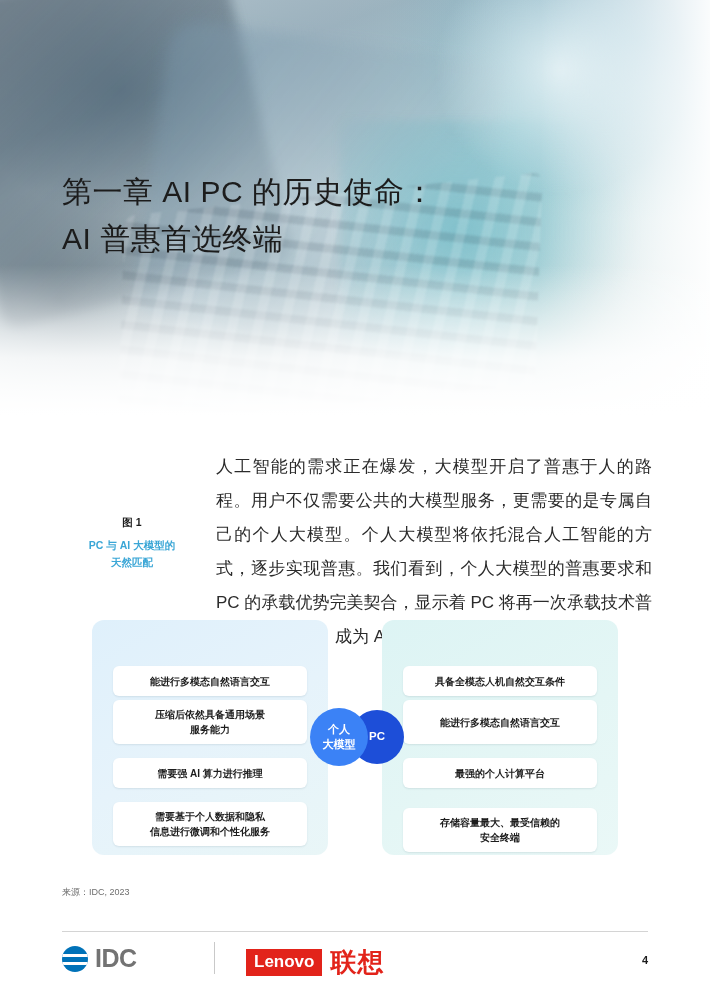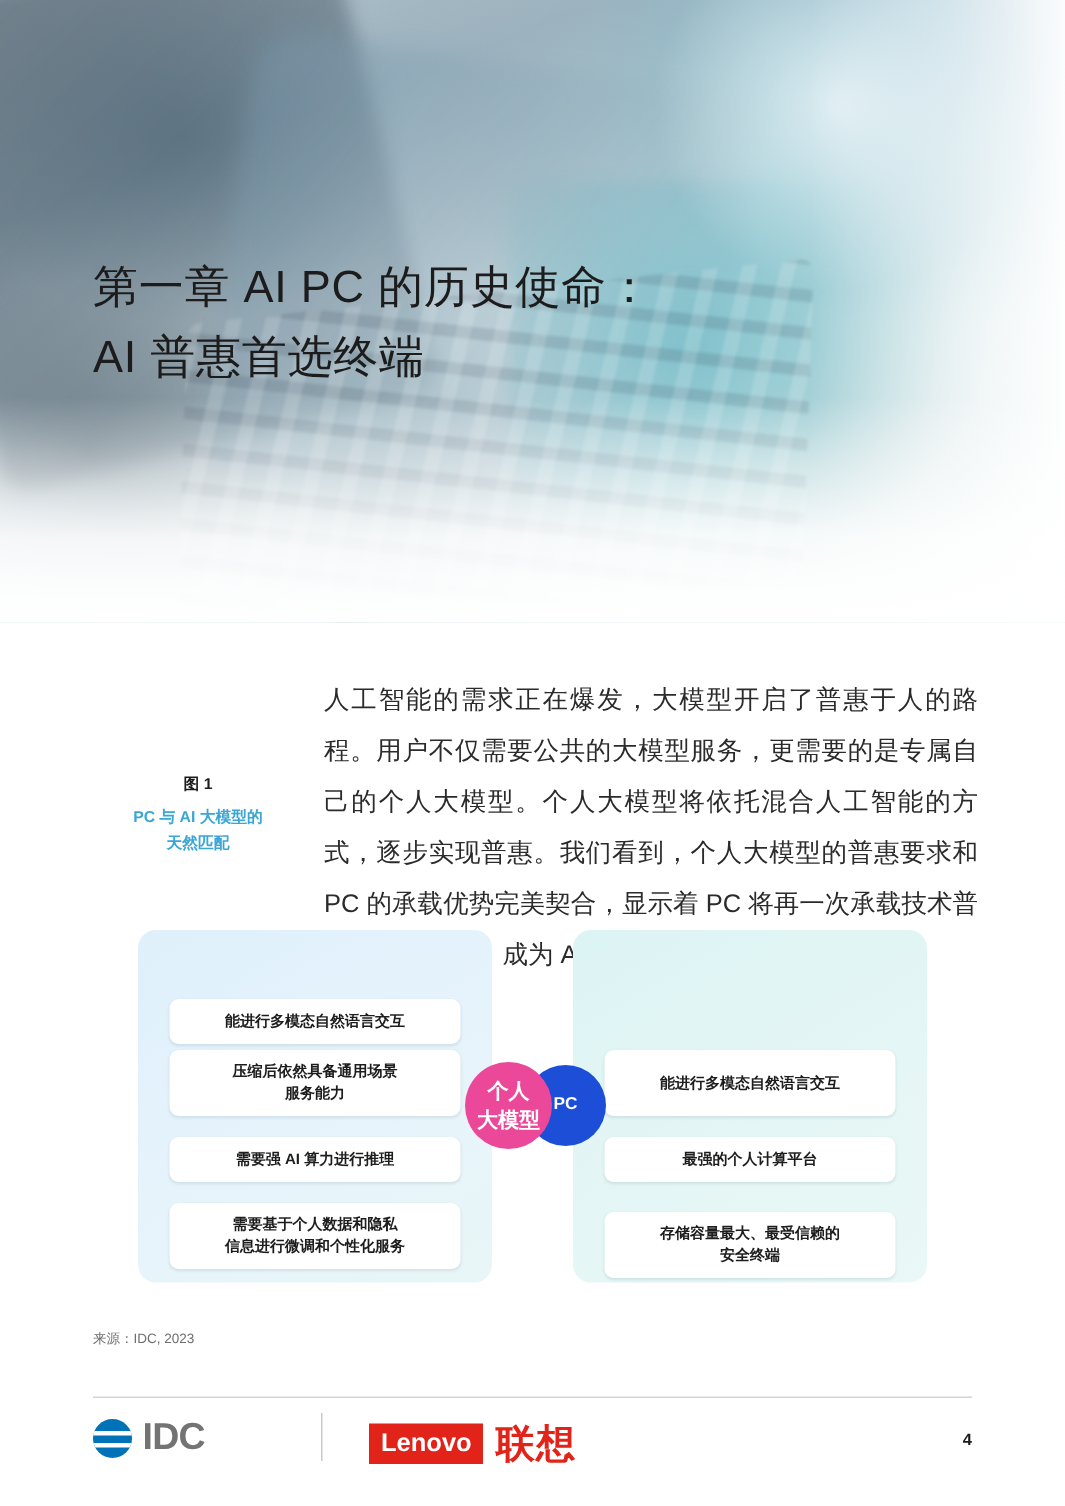--- a/index.html
+++ b/index.html
@@ -218,22 +218,22 @@
     justify-content: center;
     text-align: center;
     color: #ffffff;
     font-weight: bold;
     line-height: 1.35;
     white-space: pre-line;
   }
   .venn .c-left {
     left: 0; top: 0;
     width: 58px; height: 58px;
-    background: #ec4899;
-    font-size: 14px;
+    background: #3b82f6;
+    font-size: 11px;
     z-index: 2;
   }
   .venn .c-right {
     left: 40px; top: 2px;
     width: 54px; height: 54px;
     background: #1d4ed8;
     font-size: 11.5px;
     z-index: 1;
   }
 
@@ -360,20 +360,21 @@
     <div class="panel panel-left">
       <div class="chip r1">能进行多模态自然语言交互</div>
       <div class="chip r2">压缩后依然具备通用场景
 服务能力</div>
       <div class="chip r4">需要基于个人数据和隐私
 信息进行微调和个性化服务</div>
       <div class="chip r3">需要强 AI 算力进行推理</div>
     </div>
 
     <div class="panel panel-right">
+      <div class="chip r1">具备全模态人机自然交互条件</div>
       <div class="chip r2">能进行多模态自然语言交互</div>
       <div class="chip r4">存储容量最大、最受信赖的
 安全终端</div>
       <div class="chip r3">最强的个人计算平台</div>
     </div>
 
     <div class="venn">
       <div class="circle c-left">个人
 大模型</div>
       <div class="circle c-right">PC</div>

